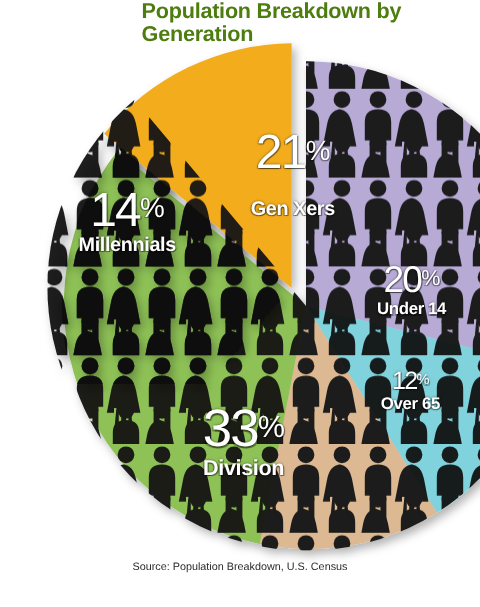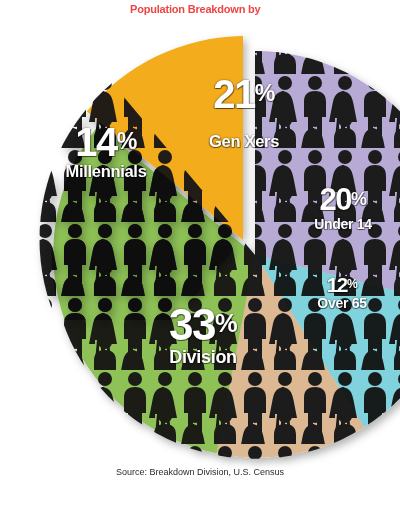--- a/index.html
+++ b/index.html
@@ -14,28 +14,28 @@
     position: relative;
     width: 400px;
     height: 506px;
     background: #ffffff;
     overflow: hidden;
   }
 
   
   .title {
     position: absolute;
-    left: 130px;
+    left: 118px;
     top: 0px;
     width: 260px;
-    font-size: 11px;
+    font-size: 18px;
     font-weight: bold;
     line-height: 19px;
     letter-spacing: -0.2px;
-    color: #ef4444;
+    color: #4d7c0f;
     z-index: 40;
   }
 
   
   .chart-stage {
     position: absolute;
     left: 0;
     top: 0;
     width: 400px;
     height: 470px;
@@ -52,24 +52,25 @@
     color: #ffffff;
     text-align: center;
     pointer-events: none;
     text-shadow:
       0 0 2px rgba(0,0,0,0.55),
       1px 1px 0 rgba(0,0,0,0.35),
       -1px 1px 0 rgba(0,0,0,0.25);
   }
   .slice-label .pct {
     display: block;
-    font-weight: bold;
+    font-weight: normal;
     line-height: 0.92;
     letter-spacing: -1.5px;
     white-space: nowrap;
+    margin-top: 33px;
   }
   .slice-label .pct .num { font-size: 1em; }
   .slice-label .pct .sym {
     font-size: 0.58em;
     vertical-align: 0.30em;
     letter-spacing: -0.5px;
   }
   .slice-label .name {
     display: block;
     font-weight: bold;
@@ -111,20 +112,21 @@
   }
   .source span { display: block; }
 </style>
 </head>
 <body>
 
 <div id="infographic">
 
   <div class="title">
     <span>Population Breakdown by</span><br>
+    <span>Generation</span>
   </div>
 
   <div class="chart-stage">
     <svg width="400" height="470" viewBox="0 0 400 470">
       <defs>
 
         <pattern id="people" width="60" height="74" patternUnits="userSpaceOnUse">
 
           <g fill="#111111">
             <circle cx="15" cy="9" r="7"></circle>
@@ -207,16 +209,16 @@
     <span class="pct"><span class="num">33</span><span class="sym">%</span></span>
     <span class="name">Division</span>
   </div>
 
   <div class="slice-label label-millennials">
     <span class="pct"><span class="num">14</span><span class="sym">%</span></span>
     <span class="name">Millennials</span>
   </div>
 
   <div class="source">
-    <span>Source: Breakdown Division, U.S. Census</span>
+    <span>Source: Population Breakdown, U.S. Census</span>
   </div>
 
 </div>
 
 </body></html>

